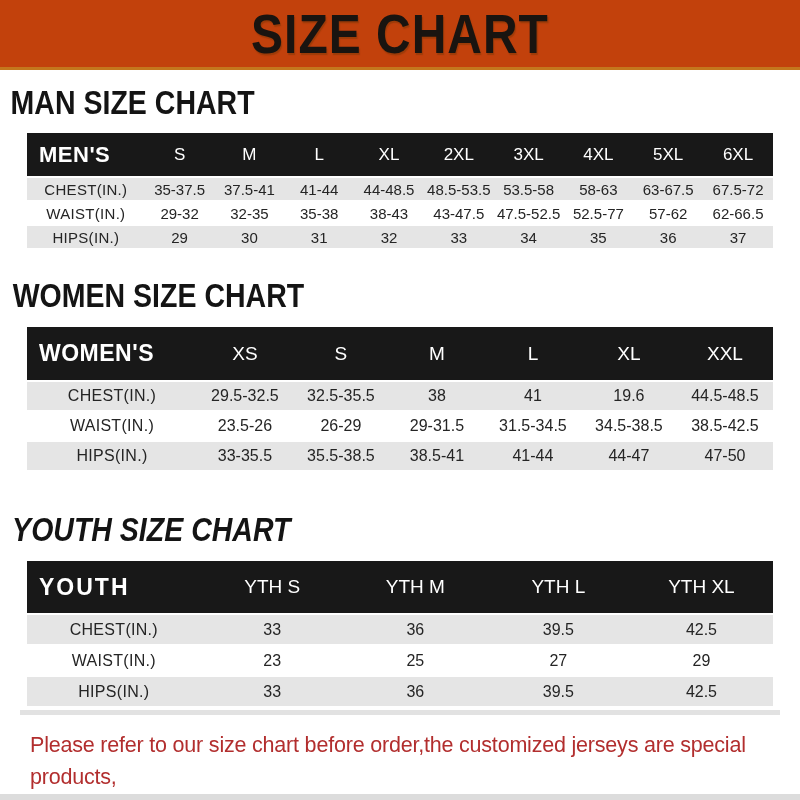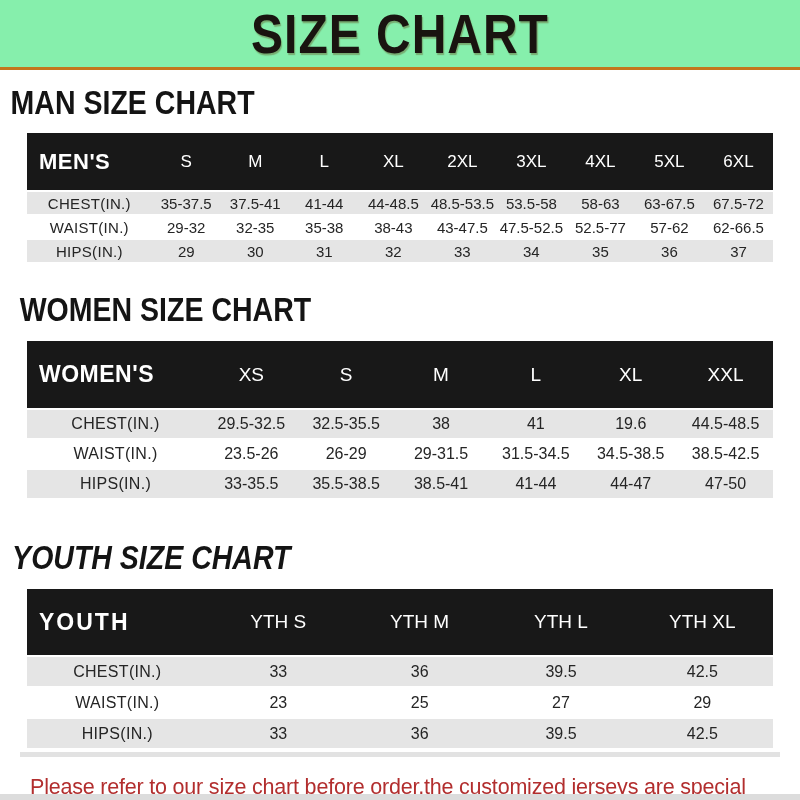--- a/index.html
+++ b/index.html
@@ -2,45 +2,45 @@
 <html><head>
 <meta charset="utf-8">
 <style>
   html,body{margin:0;padding:0;}
   body{
     width:800px;height:800px;background:#ffffff;position:relative;
     font-family:"Liberation Sans",sans-serif;overflow:hidden;
   }
   
   .banner{
-    height:70px;background:#86efac;display:flex;align-items:center;justify-content:center;
+    height:70px;background:#c2410c;display:flex;align-items:center;justify-content:center;
     border-bottom:3px solid #c4761d;box-sizing:border-box;
   }
   .banner .btitle{
     margin:0;font-size:47px;font-weight:800;color:#191410;line-height:1;
     letter-spacing:1px;transform:scale(1.02,1.18);transform-origin:center;
     text-shadow:1px 2px 1px rgba(90,50,0,0.35);
     font-family:"Liberation Sans",sans-serif;
   }
   
   .stitle{text-align:left;line-height:1;}
   .stitle span{
     display:inline-block;font-weight:800;color:#141414;font-size:31px;
     transform:scale(0.92,1.08);transform-origin:center;letter-spacing:0px;
   }
   .stitle.man{margin:17px 0 13px 0;}
-  .stitle.women{margin:30px 0 14px 0;padding-left:7px;}
+  .stitle.women{margin:30px 0 14px 0;}
   .stitle.youth{margin:42px 0 14px 0;font-style:italic;}
   
   table.size-table{
     width:746px;margin:0 auto;border-collapse:separate;border-spacing:0 2px;
     table-layout:fixed;text-align:center;
   }
   table.size-table thead th{
-    background:#181818;color:#ffffff;font-weight:normal;padding:12px;
+    background:#181818;color:#ffffff;font-weight:normal;padding:5px;
   }
   table.size-table thead th.rowlabel{
     text-align:left;padding-left:12px;font-weight:800;letter-spacing:0.5px;
   }
   table.size-table tbody td{
     padding:0;color:#252525;background:#ffffff;
   }
   table.size-table tbody tr:nth-child(odd) td{background:#E5E5E5;}
   table.size-table tbody td.rowlabel{letter-spacing:0.3px;margin-top:32px;}
   

